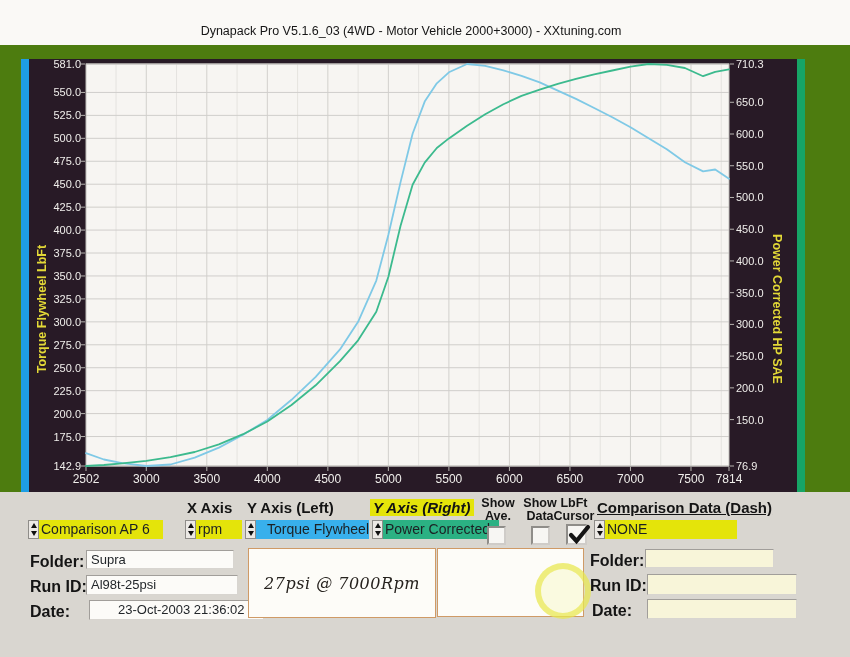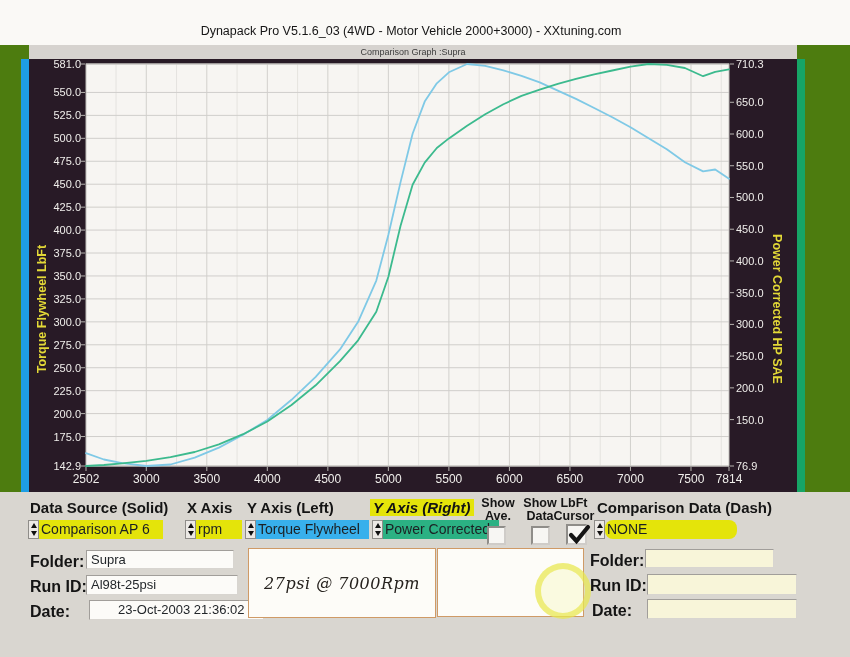--- a/index.html
+++ b/index.html
@@ -24,21 +24,21 @@
   .panel{position:absolute;left:0;top:492px;width:850px;height:165px;background:#d9d6d0;}
   .ctl-label{position:absolute;top:7px;font-size:15px;font-weight:bold;color:#141414;white-space:nowrap;}
   .ctl-label.hl{background:#e4e40a;padding:0 3px;}
   .combo{position:absolute;top:28px;height:19px;display:flex;}
   .spinner{width:11px;height:19px;background:#ece9e5;border:1px solid #8f8d89;box-sizing:border-box;
            display:flex;flex-direction:column;align-items:center;justify-content:space-evenly;}
   .tri-up{width:0;height:0;border-left:3.5px solid transparent;border-right:3.5px solid transparent;border-bottom:5px solid #101010;}
   .tri-down{width:0;height:0;border-left:3.5px solid transparent;border-right:3.5px solid transparent;border-top:5px solid #101010;}
   .combo-val{height:19px;line-height:19px;font-size:14px;color:#1c2023;padding-left:2px;overflow:hidden;white-space:nowrap;}
   .bg-yellow{background:#e4e40a;}
-  .bg-cyan{background:#38b0ec;}
+  .bg-cyan{background:#38b0ec;text-align:right;}
   .bg-green{background:#2bb183;}
   .cb-label{position:absolute;top:5px;width:42px;text-align:center;font-size:12.5px;font-weight:bold;
             line-height:13px;color:#141414;}
   .checkbox{position:absolute;width:19px;height:19px;background:#f7f6f3;border:2px solid #8f8d89;
             border-right-color:#cfccc8;border-bottom-color:#cfccc8;box-sizing:border-box;}
   .checkbox svg{position:absolute;left:-1px;top:-4px;overflow:visible;}
   .fld-label{position:absolute;font-size:16px;font-weight:bold;color:#141414;white-space:nowrap;}
   .field{position:absolute;height:17px;background:#fcfbf8;border:1px solid #a19e9a;
          border-bottom-color:#d8d5d0;border-right-color:#d8d5d0;font-size:13px;color:#22262a;
          line-height:17px;padding-left:4px;white-space:nowrap;overflow:hidden;}
@@ -50,21 +50,20 @@
         border-radius:50%;background:rgba(244,244,150,0.25);}
 </style>
 </head>
 <body>
 
 <div class="page">
   <div class="top-strip"></div>
   <div class="title">Dynapack Pro V5.1.6_03 (4WD - Motor Vehicle 2000+3000) - XXtuning.com</div>
 
   <div class="chart-block">
-    <div class="subheader">Comparison Graph :Supra</div>
     <div class="edge-blue"></div>
     <div class="frame">
       <svg id="plot-svg" width="768" height="433">
           <rect x="57" y="5" width="643" height="402" fill="#f7f5f2"></rect>
           <line x1="87.019578313253" y1="5" x2="87.019578313253" y2="407" stroke="#e5e3df" stroke-width="1"></line>
           <line x1="117.28125" y1="5" x2="117.28125" y2="407" stroke="#d2d0cc" stroke-width="1"></line>
           <line x1="147.54292168674698" y1="5" x2="147.54292168674698" y2="407" stroke="#e5e3df" stroke-width="1"></line>
           <line x1="177.80459337349396" y1="5" x2="177.80459337349396" y2="407" stroke="#d2d0cc" stroke-width="1"></line>
           <line x1="208.06626506024097" y1="5" x2="208.06626506024097" y2="407" stroke="#e5e3df" stroke-width="1"></line>
           <line x1="238.32793674698794" y1="5" x2="238.32793674698794" y2="407" stroke="#d2d0cc" stroke-width="1"></line>
@@ -192,25 +191,24 @@
           <path d="M57.0 407.0 L74.9 406.0 L93.1 404.4 L117.3 401.9 L141.5 398.1 L165.7 393.0 L189.9 385.4 L214.1 375.2 L238.3 362.5 L262.5 346.0 L286.7 326.3 L311.0 302.2 L329.1 281.3 L347.3 252.7 L359.4 217.8 L371.5 167.0 L383.6 125.8 L395.7 103.6 L407.8 89.0 L419.9 79.4 L438.1 66.8 L456.2 55.3 L474.4 45.2 L492.5 36.9 L510.7 30.6 L528.8 24.9 L547.0 19.8 L565.2 15.3 L583.3 11.5 L601.5 7.7 L619.6 5.0 L637.8 5.8 L655.9 9.0 L674.1 17.2 L686.2 12.8 L700.0 10.3" fill="none" stroke="#3cba8e" stroke-width="1.8" stroke-linejoin="round" stroke-linecap="round"></path>
         </svg>
       <div class="axis-name left">Torque Flywheel LbFt</div>
       <div class="axis-name right">Power Corrected HP SAE</div>
     </div>
     <div class="edge-green"></div>
   </div>
 
   <div class="panel">
 
-    <div class="ctl-label" style="left:30px;">Data Source (Solid)</div>
     <div class="ctl-label" style="left:187px;">X Axis</div>
     <div class="ctl-label" style="left:247px;">Y Axis (Left)</div>
     <div class="ctl-label hl" style="left:370px;font-style:italic;">Y Axis (Right)</div>
-    <div class="ctl-label" style="left:597px;">Comparison Data (Dash)</div>
+    <div class="ctl-label" style="left:597px;text-decoration:underline;">Comparison Data (Dash)</div>
 
     <div class="combo" style="left:28px;">
       <div class="spinner">
         <i class="tri-up"></i>
         <i class="tri-down"></i>
       </div>
       <div class="combo-val bg-yellow" style="width:122px;">Comparison AP 6</div>
     </div>
     <div class="combo" style="left:185px;">
       <div class="spinner">
@@ -231,21 +229,21 @@
         <i class="tri-up"></i>
         <i class="tri-down"></i>
       </div>
       <div class="combo-val bg-green" style="width:114px;">Power Corrected</div>
     </div>
     <div class="combo" style="left:594px;">
       <div class="spinner">
         <i class="tri-up"></i>
         <i class="tri-down"></i>
       </div>
-      <div class="combo-val bg-yellow" style="width:130px;border-radius:8px;">NONE</div>
+      <div class="combo-val bg-yellow" style="width:130px;">NONE</div>
     </div>
 
     <div class="cb-label" style="left:477px;"><span>Show</span><br><span>Ave.</span></div>
     <div class="checkbox" style="left:487px;top:34px;"></div>
     <div class="cb-label" style="left:519px;"><span>Show</span><br><span>Data</span></div>
     <div class="checkbox" style="left:531px;top:34px;"></div>
     <div class="cb-label" style="left:553px;"><span>LbFt</span><br><span>Cursor</span></div>
     <div class="checkbox" style="left:566px;top:32px;width:21px;height:21px;">
       <svg width="24" height="24" viewBox="0 0 24 24">
         <polyline points="4,13 9.5,19 21,5" fill="none" stroke="#141414" stroke-width="4.2" stroke-linecap="round" stroke-linejoin="miter"></polyline>

